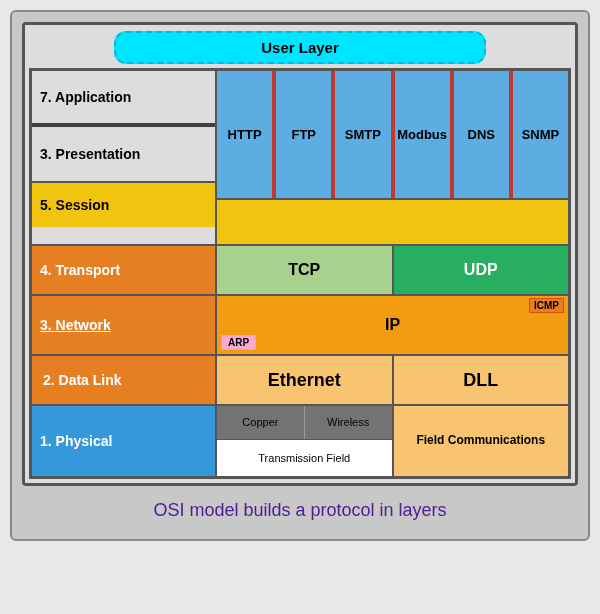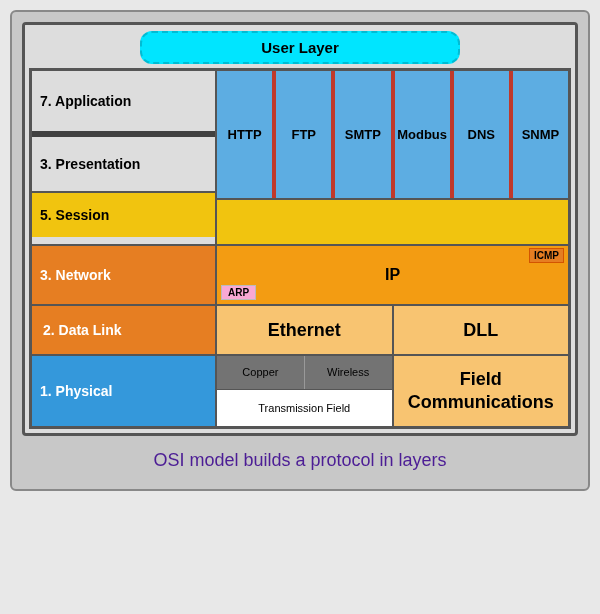--- a/index.html
+++ b/index.html
@@ -36,21 +36,21 @@
       background: #ddd;
     }
     .user-layer-box {
       border: 2px dashed #00bcd4;
       background: #00e5ff;
       border-radius: 12px;
       padding: 6px 60px;
       font-size: 15px;
       font-weight: bold;
       color: #000;
-      width: 320px;
+      width: 372px;
       text-align: center;
     }
 
     
     .grid-area {
       border: 3px solid #555;
       margin: 0 4px 4px 4px;
     }
 
     
@@ -72,21 +72,21 @@
       border-right: 2px solid #555;
       min-width: 185px;
       max-width: 185px;
     }
     .content-cell {
       flex: 1;
       display: flex;
       align-items: stretch;
     }
     .row-transport .label-cell { background: #e67e22; color: #fff; }
-    .row-network .label-cell { background: #e67e22; color: #fff; }
+    .row-network .label-cell { background: #e67e22; color: #fff; text-decoration: underline; }
     .row-datalink .label-cell { background: #e67e22; color: #fff; }
     .row-physical .label-cell { background: #3498db; color: #fff; }
 
     
     .row-application {
       height: 56px;
     }
     
     .row-presentation {
       height: 56px;
@@ -235,21 +235,21 @@
       font-size: 11px;
       padding: 2px;
     }
     .physical-right {
       flex: 1;
       background: #f8c471;
       display: flex;
       align-items: center;
       justify-content: center;
       font-weight: bold;
-      font-size: 18px;
+      font-size: 12px;
       text-align: center;
       line-height: 1.3;
     }
 
     
     .caption {
       text-align: center;
       font-size: 18px;
       font-weight: normal;
       color: #4c1d95;
@@ -279,40 +279,47 @@
 
     <div class="user-layer-row">
       <div class="user-layer-box">User Layer</div>
     </div>
 
     <div class="grid-area">
 
       <div style="display:flex; flex-direction:row; border-bottom: 2px solid #555;">
 
         <div style="display:flex; flex-direction:column; min-width:185px; max-width:185px; border-right:2px solid #555;">
-          <div class="label-cell row-application" style="height:66px; border-bottom:6px solid #404040; min-width:unset; max-width:unset; border-right:none;">7. Application</div>
+          <div class="label-cell row-application" style="height:56px; border-bottom:4px solid #404040; min-width:unset; max-width:unset; border-right:none;">7. Application</div>
           <div class="label-cell row-presentation" style="height:56px; border-bottom:2px solid #555; min-width:unset; max-width:unset; border-right:none;">3. Presentation</div>
           <div class="label-cell row-session" style="height:44px; min-width:unset; max-width:unset; border-right:none;">5. Session</div>
         </div>
 
         <div style="flex:1; display:flex; flex-direction:column;">
 
           <div style="height:129px; display:flex; flex-direction:row; border-bottom:2px solid #555;">
             <div class="proto-block">HTTP</div>
             <div class="proto-block">FTP</div>
             <div class="proto-block">SMTP</div>
             <div class="proto-block">Modbus</div>
             <div class="proto-block">DNS</div>
             <div class="proto-block" style="border-right:none;">SNMP</div>
           </div>
 
           <div style="height:44px; background:#f1c40f;"></div>
         </div>
       </div>
 
+      <div class="layer-row row-transport">
+        <div class="label-cell" style="background:#e67e22; color:#fff;">4. Transport</div>
+        <div class="content-cell">
+          <div class="transport-tcp">TCP</div>
+          <div class="transport-udp">UDP</div>
+        </div>
+      </div>
 
       <div class="layer-row row-network">
         <div class="label-cell" style="background:#e67e22; color:#fff;">3. Network</div>
         <div class="network-content">
           <div class="network-ip">
             <span>IP</span>
             <span class="icmp-badge">ICMP</span>
             <span class="arp-badge">ARP</span>
           </div>
         </div>

